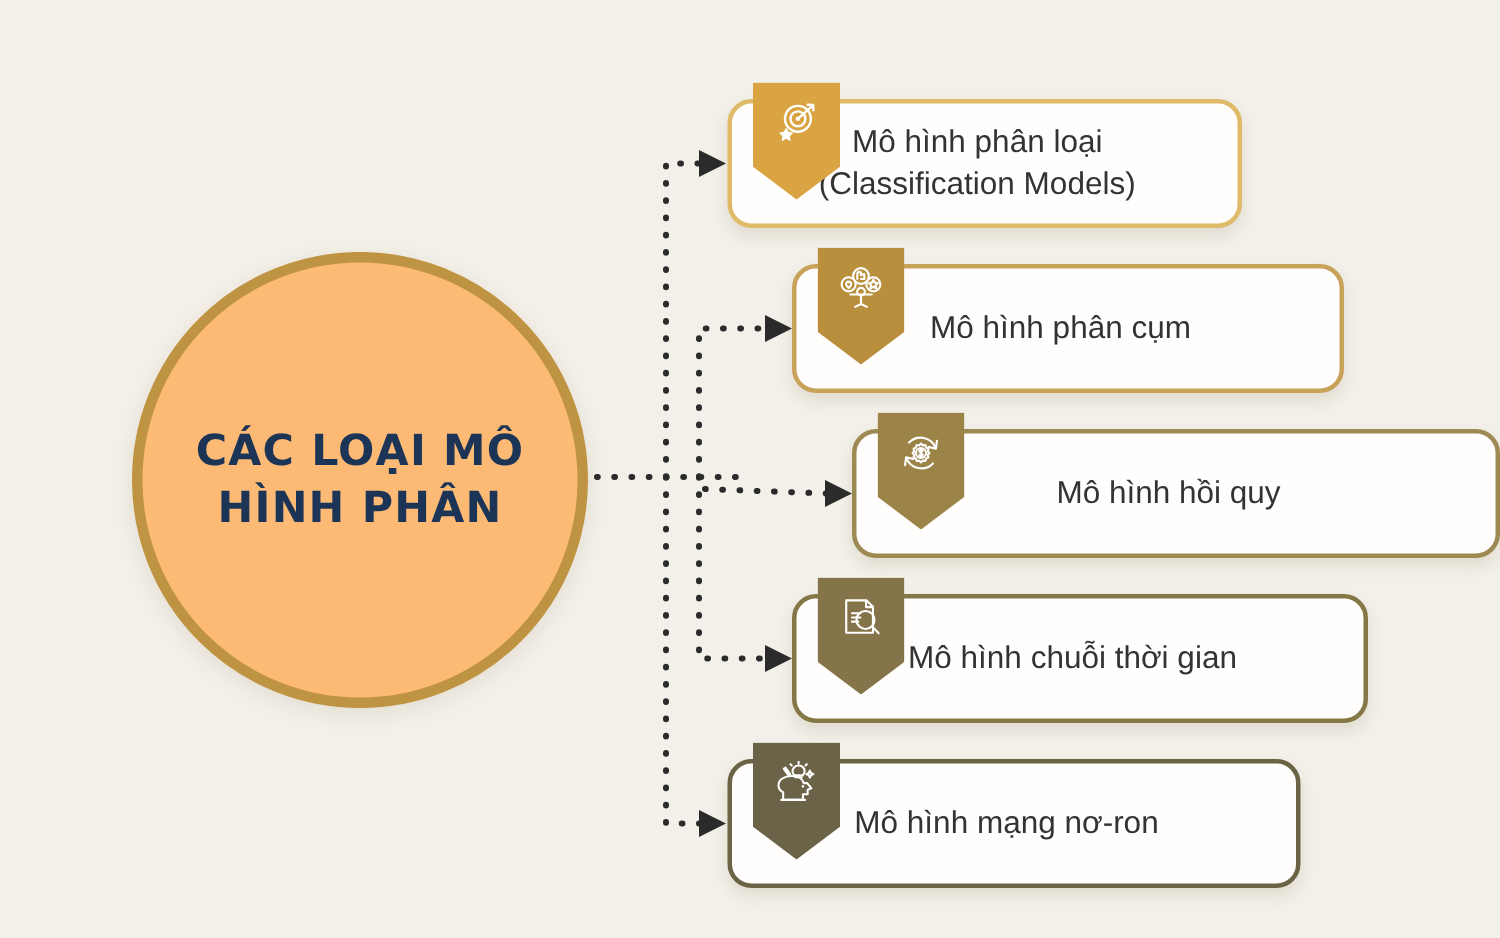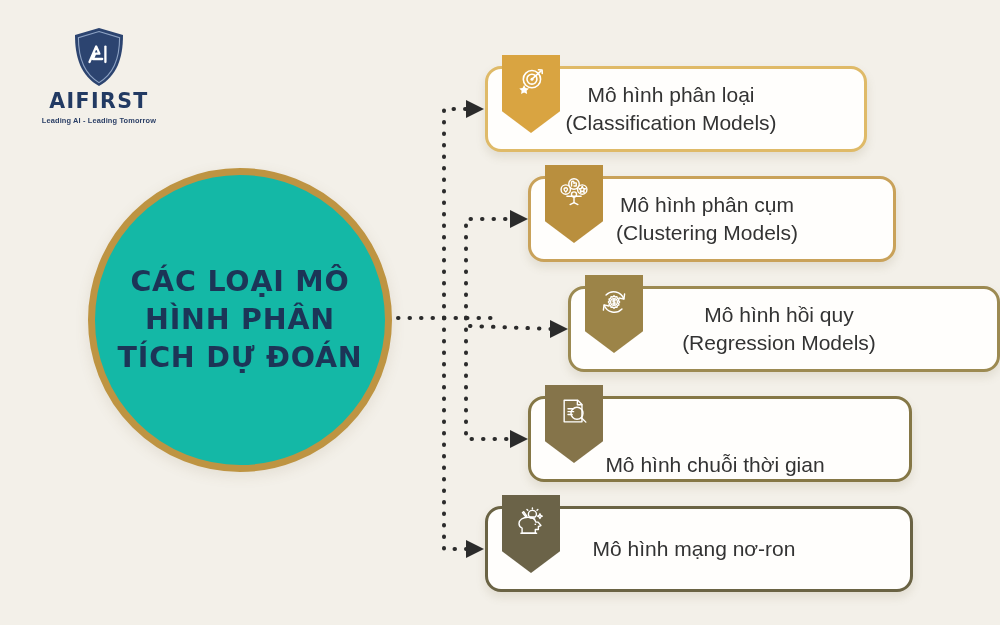--- a/index.html
+++ b/index.html
@@ -129,36 +129,25 @@
     box-sizing: border-box;
     filter: drop-shadow(1px 3px 3px rgba(90,75,40,0.30));
   }
   .badge svg { width: 30px; height: 30px; display: block; }
 </style>
 </head>
 <body style="background: rgb(243, 240, 233);">
 
 <div class="stage">
 
-  <div class="logo">
-    <svg class="logo-shield" viewBox="0 0 56 62">
-      <path d="M28 2 L52 9 C52 32 46 50 28 60 C10 50 4 32 4 9 Z" fill="#2C4470"></path>
-      <path d="M28 5.5 L48.6 11.6 C48.6 31.5 43.4 47.6 28 56.6 C12.6 47.6 7.4 31.5 7.4 11.6 Z" fill="none" stroke="#8EA3C4" stroke-width="1.1"></path>
-      <path d="M18.5 36 L25.2 20.5 L28.4 27.6 L24.2 27.6 L21.8 33 L31.2 33" fill="none" stroke="#FFFFFF" stroke-width="2.3" stroke-linecap="round" stroke-linejoin="round"></path>
-      <path d="M34.4 20.6 L34.4 36" fill="none" stroke="#FFFFFF" stroke-width="2.3" stroke-linecap="round"></path>
-    </svg>
-    <div class="logo-word">AIFIRST</div>
-    <div class="logo-tag">Leading AI - Leading Tomorrow</div>
-  </div>
-
-  <div class="hub" style="border-color: rgb(190, 148, 66); background: #14b8a6;">
+
+  <div class="hub" style="border-color: rgb(190, 148, 66); background: #fdba74;">
     <div class="hub-text" style="color: rgb(28, 53, 87);">
       <span>CÁC LOẠI MÔ</span><br>
       <span>HÌNH PHÂN</span><br>
-      <span>TÍCH DỰ ĐOÁN</span>
     </div>
   </div>
 
   <svg class="connectors" viewBox="0 0 1000 625">
     <g fill="none" stroke="#2B2B2B" stroke-width="4" stroke-linecap="round" stroke-dasharray="0.5 11">
 
       <path d="M398 318 L492 318" stroke="#2B2B2B"></path>
 
       <path d="M444 318 L444 109 L468 109" stroke="#2B2B2B"></path>
       <path d="M444 318 L444 549 L468 549" stroke="#2B2B2B"></path>
@@ -170,21 +159,21 @@
     </g>
     <g fill="#2B2B2B">
       <path d="M466 100 L484 109 L466 118 Z" fill="#2B2B2B"></path>
       <path d="M510 210 L528 219 L510 228 Z" fill="#2B2B2B"></path>
       <path d="M550 320 L568 329 L550 338 Z" fill="#2B2B2B"></path>
       <path d="M510 430 L528 439 L510 448 Z" fill="#2B2B2B"></path>
       <path d="M466 540 L484 549 L466 558 Z" fill="#2B2B2B"></path>
     </g>
   </svg>
 
-  <div class="card" id="card-0" style="left: 485px; top: 66px; width: 382px; border-color: rgb(223, 186, 104);">
+  <div class="card" id="card-0" style="left: 485px; top: 66px; width: 343px; border-color: rgb(223, 186, 104);">
     <div class="badge" id="badge-0" style="background: rgb(217, 164, 65);">
       <svg viewBox="0 0 32 32">
         <g fill="none" stroke="#FFFFFF" stroke-width="1.7" stroke-linecap="round" stroke-linejoin="round">
           <circle cx="17" cy="13" r="9.2"></circle>
           <circle cx="17" cy="13" r="5.3"></circle>
           <circle cx="17" cy="13" r="1.6" fill="#FFFFFF" stroke="none"></circle>
           <path d="M17 13 L26.5 4.5"></path>
           <path d="M24 3 L27.8 3.2 L28 7"></path>
         </g>
         <path d="M8.6 19.2 L10.3 22.3 L13.8 22.9 L11.3 25.4 L11.9 28.9 L8.6 27.2 L5.4 28.9 L6 25.4 L3.5 22.9 L7 22.3 Z" fill="#FFFFFF"></path>
@@ -209,21 +198,20 @@
           <path d="M24.8 10 L25.8 12.2 L28.1 12.5 L26.4 14 L26.9 16.3 L24.8 15.1 L22.7 16.3 L23.2 14 L21.5 12.5 L23.8 12.2 Z"></path>
           <circle cx="16" cy="18.6" r="2.7"></circle>
           <path d="M16 21.6 L16 27.4"></path>
           <path d="M8.4 20.6 L23.6 20.6"></path>
           <path d="M16 27.4 L11.8 29.4 M16 27.4 L20.2 29.4"></path>
         </g>
       </svg>
     </div>
     <div class="card-label">
       <span>Mô hình phân cụm</span>
-      <span class="l2">(Clustering Models)</span>
     </div>
   </div>
 
   <div class="card" id="card-2" style="left: 568px; top: 286px; width: 432px; border-color: rgb(156, 138, 82);">
     <div class="badge" id="badge-2" style="background: rgb(156, 132, 72);">
       <svg viewBox="0 0 32 32">
         <g fill="none" stroke="#FFFFFF" stroke-width="1.5" stroke-linecap="round" stroke-linejoin="round">
           <path d="M16 9.3 L17.3 10.6 L19.1 10.3 L19.6 12.1 L21.3 12.9 L20.8 14.7 L22 16 L20.8 17.3
                    L21.3 19.1 L19.6 19.9 L19.1 21.7 L17.3 21.4 L16 22.7 L14.7 21.4 L12.9 21.7
                    L12.4 19.9 L10.7 19.1 L11.2 17.3 L10 16 L11.2 14.7 L10.7 12.9 L12.4 12.1
@@ -234,42 +222,41 @@
                    C14.8 16 17.2 15.9 17.2 17.2 C17.2 17.8 16.7 18.2 16 18.2 C15.3 18.2 14.8 18 14.8 17.4"></path>
           <path d="M26.4 12.6 A11.4 11.4 0 0 0 7.5 8.6"></path>
           <path d="M5.6 19.4 A11.4 11.4 0 0 0 24.5 23.4"></path>
           <path d="M27.3 7.4 L26.6 12.9 L21.4 11.7"></path>
           <path d="M4.7 24.6 L5.4 19.1 L10.6 20.3"></path>
         </g>
       </svg>
     </div>
     <div class="card-label">
       <span>Mô hình hồi quy</span>
-      <span class="l2">(Regression Models)</span>
-    </div>
-  </div>
-
-  <div class="card" id="card-3" style="left: 528px; top: 396px; width: 384px; border-color: rgb(133, 119, 70); align-items: flex-end;">
+    </div>
+  </div>
+
+  <div class="card" id="card-3" style="left: 528px; top: 396px; width: 384px; border-color: rgb(133, 119, 70);">
     <div class="badge" id="badge-3" style="background: rgb(133, 116, 74);">
       <svg viewBox="0 0 32 32">
         <g fill="none" stroke="#FFFFFF" stroke-width="1.5" stroke-linecap="round" stroke-linejoin="round">
           <path d="M5.5 3.5 L20 3.5 L24.5 8 L24.5 26.5 L5.5 26.5 Z"></path>
           <path d="M19.6 3.7 L19.6 8.3 L24.3 8.3"></path>
           <path d="M9.6 12.6 L15.6 12.6 M9.6 15.6 L15.6 15.6 M9.6 18.6 L14 18.6"></path>
           <circle cx="19.2" cy="17.4" r="6.4"></circle>
           <path d="M23.9 22.1 L28.6 26.8"></path>
         </g>
       </svg>
     </div>
     <div class="card-label">
       <span>Mô hình chuỗi thời gian</span>
     </div>
   </div>
 
-  <div class="card" id="card-4" style="left: 485px; top: 506px; width: 428px; border-color: rgb(106, 99, 68);">
+  <div class="card" id="card-4" style="left: 485px; top: 506px; width: 382px; border-color: rgb(106, 99, 68);">
     <div class="badge" id="badge-4" style="background: rgb(107, 99, 72);">
       <svg viewBox="0 0 32 32">
         <g fill="none" stroke="#FFFFFF" stroke-width="1.5" stroke-linecap="round" stroke-linejoin="round">
           <path d="M6.5 28 L6.5 22.5 C4.4 21.6 3.2 19.8 3.2 17.6 C3.2 13.6 7.4 11 12.6 11
                    C17.2 11 20.4 13.1 21.2 16.1 L23.6 16.1 L26.6 19.8 L23.9 20.8 L23.9 24
                    L20.6 24 L20.6 28 Z"></path>
           <path d="M5.2 28 L22 28"></path>
           <circle cx="20.6" cy="18.4" r="0.9" fill="#FFFFFF" stroke="none"></circle>
           <path d="M17.5 3.6 C20 3.6 21.8 5.4 21.8 7.6 C21.8 9.1 21 9.9 20.5 10.6 L14.5 10.6
                    C14 9.9 13.2 9.1 13.2 7.6 C13.2 5.4 15 3.6 17.5 3.6 Z"></path>

